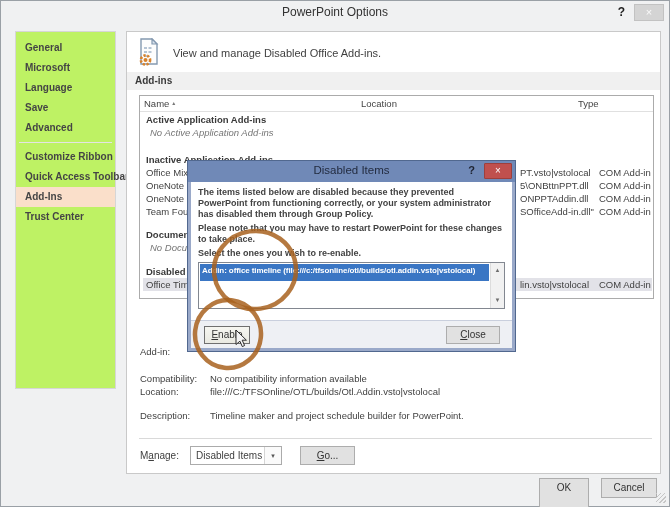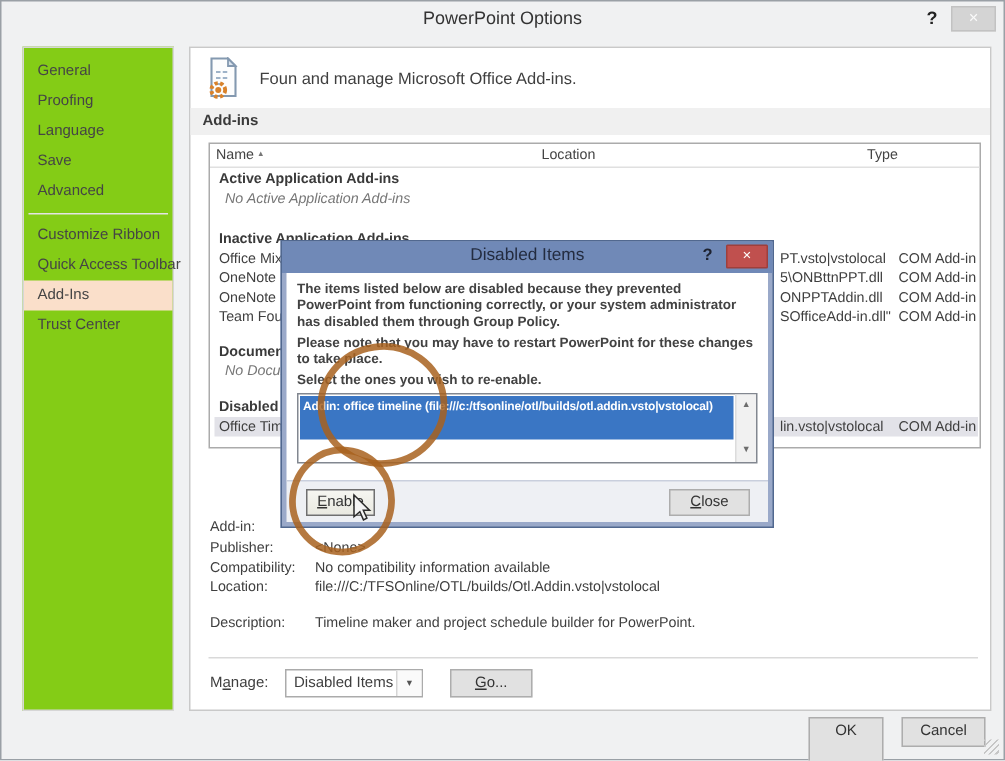--- a/index.html
+++ b/index.html
@@ -14,21 +14,21 @@
   .window-frame { position:absolute; inset:0; border:1px solid #9aa0a6; background:#f0f1f2; }
 
   
   .titlebar { position:absolute; top:0; left:0; right:0; height:24px; }
   .win-title { position:absolute; left:0; right:0; top:4px; text-align:center; font-size:12px; color:#333; }
   .win-help { position:absolute; right:44px; top:4px; font-size:12px; font-weight:bold; color:#222; cursor:pointer; }
   .win-close { position:absolute; right:5px; top:3px; width:30px; height:17px; background:#d4d4d4; border:1px solid #c2c2c2;
                color:#fafafa; text-align:center; line-height:15px; font-size:11px; cursor:pointer; }
 
   
-  .sidebar { position:absolute; left:14px; top:30px; width:101px; height:443px; background:#84cc16; border:1px solid #d6d6d6; padding-top:6px; }
+  .sidebar { position:absolute; left:14px; top:30px; width:101px; height:358px; background:#bef264; border:1px solid #d6d6d6; padding-top:6px;font-weight:bold; }
   .side-item { height:20px; line-height:20px; padding-left:9px; font-size:10px; color:#454545; cursor:pointer; white-space:nowrap; }
   .side-item.selected { background:#fadfca; }
   .side-divider { height:1px; background:#e4e4e4; margin:4px 3px; }
 
   
   .main { position:absolute; left:125px; top:30px; width:535px; height:443px; background:#fff; border:1px solid #c9c9c9; }
   .main-header { position:absolute; left:10px; top:6px; height:28px; }
   .doc-icon { position:absolute; left:0; top:0; width:24px; height:28px; }
   .intro-text { position:absolute; left:36px; top:9px; font-size:11px; color:#3f3f3f; white-space:nowrap; }
   .section-band { position:absolute; left:0; right:0; top:40px; height:18px; background:#f0f0f0; line-height:18px; padding-left:8px;
@@ -71,21 +71,21 @@
   .dialog { position:absolute; left:187px; top:160px; width:329px; height:192px; background:#9aa9c9; border:1px solid #51688f; z-index:20; }
   .dlg-titlebar { position:absolute; left:0; right:0; top:0; height:21px; background:#7089b7; }
   .dlg-title { position:absolute; left:0; right:0; top:3px; text-align:center; font-size:11.5px; color:#232c40; }
   .dlg-help { position:absolute; right:40px; top:3px; font-size:11px; font-weight:bold; color:#1d2230; cursor:pointer; }
   .dlg-close { position:absolute; right:3px; top:2px; width:28px; height:16px; background:#c0504e; border:1px solid #9e3f3c;
                color:#fff; text-align:center; line-height:14px; font-size:10px; border-radius:1px; cursor:pointer; }
   .dlg-body { position:absolute; left:3px; right:3px; top:21px; bottom:31px; background:#fff; padding:5px 7px;
               font-size:9px; font-weight:bold; color:#424242; line-height:11px; }
   .dlg-body p { margin:0 0 3px; }
   .dlg-list { position:relative; margin-top:2px; height:47px; border:1px solid #828790; background:#fff; }
-  .dlg-list-item { position:absolute; left:1px; top:1px; right:15px; height:29px; background:#3a76c4; color:#fff;
+  .dlg-list-item { position:absolute; left:1px; top:1px; right:15px; height:17px; background:#3a76c4; color:#fff;
                    font-size:8px; letter-spacing:-0.1px; line-height:13px; padding-left:2px; white-space:nowrap; overflow:hidden; cursor:pointer; }
   .dlg-scroll { position:absolute; right:0; top:0; bottom:0; width:14px; background:#f1f1f1; border-left:1px solid #dcdcdc; }
   .scroll-up, .scroll-down { position:absolute; left:0; width:100%; text-align:center; font-size:6px; color:#6d6d6d; cursor:pointer; }
   .scroll-up { top:2px; } .scroll-down { bottom:2px; }
   .dlg-footer { position:absolute; left:3px; right:3px; bottom:3px; height:28px; background:#eef0f4; border-top:1px solid #c9cfdd; }
   .enable-btn { position:absolute; left:13px; top:5px; width:46px; height:18px; line-height:16px;
                 background:linear-gradient(#f6f6f1,#e9e9e1); border:1px solid #6f6f6f; }
   .close2-btn { position:absolute; right:12px; top:5px; width:54px; height:18px; line-height:16px; }
 
   
@@ -97,21 +97,21 @@
 <div class="window-frame">
 
   <div class="titlebar">
     <div class="win-title">PowerPoint Options</div>
     <div class="win-help">?</div>
     <div class="win-close">×</div>
   </div>
 
   <div class="sidebar">
     <div class="side-item">General</div>
-    <div class="side-item">Proofing</div>
+    <div class="side-item">Microsoft</div>
     <div class="side-item">Language</div>
     <div class="side-item">Save</div>
     <div class="side-item">Advanced</div>
     <div class="side-divider"></div>
     <div class="side-item">Customize Ribbon</div>
     <div class="side-item">Quick Access Toolbar</div>
     <div class="side-item selected">Add-Ins</div>
     <div class="side-item">Trust Center</div>
   </div>
 
@@ -120,21 +120,21 @@
     <div class="main-header">
       <svg class="doc-icon" viewBox="0 0 24 28">
         <path d="M4 1 h11 l5 5 v20 h-16 z" fill="#fdfdfd" stroke="#8499b0" stroke-width="1.4"></path>
         <path d="M15 1 l5 5 h-5 z" fill="#dbe4ee" stroke="#8499b0" stroke-width="1.2"></path>
         <line x1="7" y1="10" x2="16" y2="10" stroke="#9fb3c8" stroke-width="1.3" stroke-dasharray="3 1.5"></line>
         <line x1="7" y1="14" x2="16" y2="14" stroke="#9fb3c8" stroke-width="1.3" stroke-dasharray="3 1.5"></line>
         <line x1="7" y1="18" x2="12" y2="18" stroke="#9fb3c8" stroke-width="1.3" stroke-dasharray="3 1.5"></line>
         <circle cx="8.5" cy="22" r="4.6" fill="none" stroke="#d9822b" stroke-width="2.6" stroke-dasharray="2.2 1.6"></circle>
         <circle cx="8.5" cy="22" r="2" fill="#d9822b"></circle>
       </svg>
-      <span class="intro-text">Foun and manage Microsoft Office Add-ins.</span>
+      <span class="intro-text">View and manage Disabled Office Add-ins.</span>
     </div>
 
     <div class="section-band">Add-ins</div>
 
     <div class="addins-table">
       <div class="thead">
         <span class="th th-name"><span>Name</span><span class="sort-glyph">▴</span></span>
         <span class="th th-loc">Location</span>
         <span class="th th-type">Type</span>
       </div>
@@ -178,21 +178,20 @@
           <span class="c-name">Disabled A</span>
         </div>
       <div class="trow row-selected" style="top:182px">
           <span class="c-name">Office Time</span>
           <span class="c-loc">lin.vsto|vstolocal</span>
           <span class="c-type">COM Add-in</span>
         </div>
     </div>
 
     <div class="detail-row" style="top:313px"><span>Add-in:</span></div>
-    <div class="detail-row" style="top:327px"><span>Publisher:</span><span class="d-value">&lt;None&gt;</span></div>
     <div class="detail-row" style="top:340px"><span>Compatibility:</span><span class="d-value">No compatibility information available</span></div>
     <div class="detail-row" style="top:353px"><span>Location:</span><span class="d-value">file:///C:/TFSOnline/OTL/builds/Otl.Addin.vsto|vstolocal</span></div>
     <div class="detail-row" style="top:377px"><span>Description:</span><span class="d-value">Timeline maker and project schedule builder for PowerPoint.</span></div>
 
     <div class="manage-sep"></div>
 
     <div class="manage-row">
       <span class="manage-label"><span>M</span><u>a</u><span>nage:</span></span>
       <div class="select-box">
         <span>Disabled Items</span>

